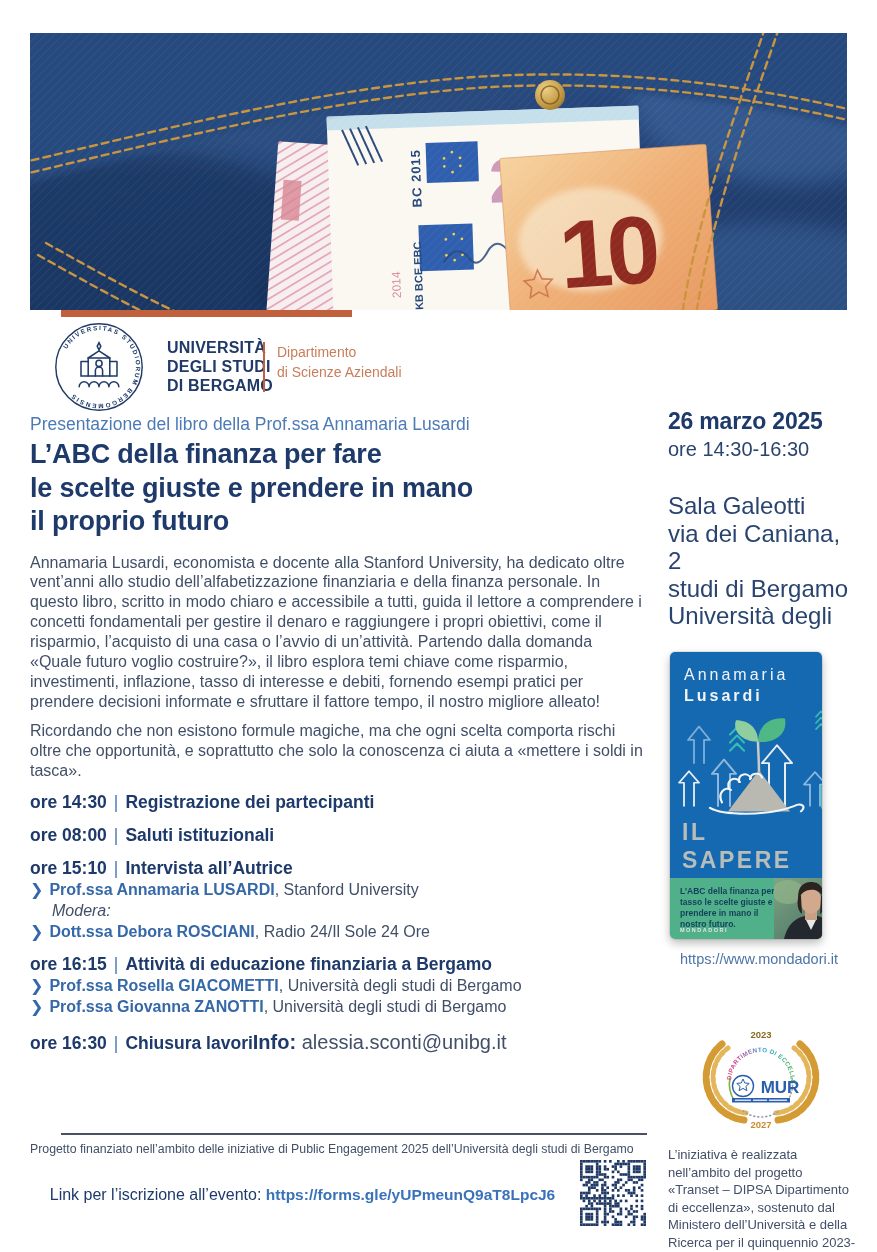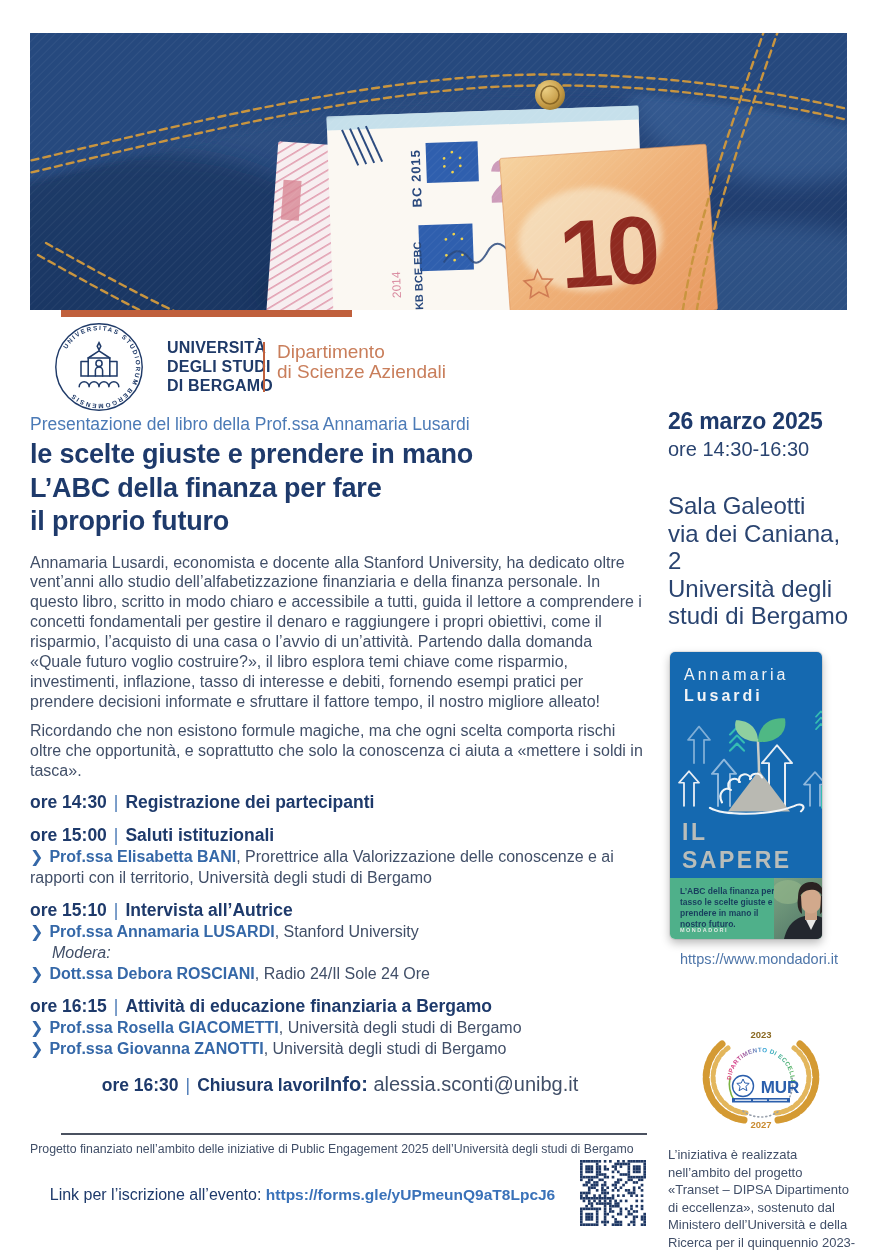--- a/index.html
+++ b/index.html
@@ -8,36 +8,36 @@
 
   
   .hero{position:absolute;left:30px;top:33px;width:817px;height:277px;overflow:hidden;}
   .accent-bar{position:absolute;left:61px;top:310px;width:291px;height:7px;background:#C0603C;}
 
   
   .seal{position:absolute;left:54px;top:322px;width:90px;height:90px;}
   .brand-name{position:absolute;left:167px;top:338px;font-size:16px;line-height:19px;
               font-weight:bold;color:#1F3A68;letter-spacing:.2px;}
   .brand-divider{position:absolute;left:263px;top:342px;width:2px;height:50px;background:#C0603C;}
-  .brand-dept{position:absolute;left:277px;top:342px;font-size:19px;line-height:20px;color:#C97E5B;}
+  .brand-dept{position:absolute;left:277px;top:342px;font-size:14px;line-height:20px;color:#C97E5B;}
 
   
   .main-left{position:absolute;left:30px;top:414px;width:620px;}
   .kicker{font-size:17.5px;color:#4B7AB6;margin:0 0 3px 0;}
   .title{font-size:37px;line-height:44px;font-weight:bold;color:#1E3A6B;letter-spacing:-.4px;margin:0;}
   .subtitle{font-size:27px;line-height:33.5px;font-weight:bold;color:#1E3A6B;letter-spacing:-.2px;margin:2px 0 14px 0;}
   .body-p{font-size:16px;line-height:19.9px;margin:0 4px 9px 0;color:#414F68;}
   .slot{margin-top:12px;}
   .slot-head{font-size:17.5px;font-weight:bold;color:#1E3A6B;}
   .slot-head .pipe{color:#4B7AB6;font-weight:normal;padding:0 7px;}
   .speaker{font-size:16px;line-height:21px;color:#414F68;}
   .speaker .bullet{color:#3568A8;font-weight:bold;margin-right:6px;}
   .speaker b{color:#3568A8;}
   .moderator-label{font-size:16px;line-height:21px;font-style:italic;margin-left:22px;color:#414F68;}
-  .slot-final{display:flex;justify-content:center;align-items:baseline;margin-top:14px;}
+  .slot-final{display:flex;justify-content:flex-start;align-items:baseline;margin-top:14px;}
   .info-line{font-size:20px;color:#414F68;}
   .info-line b{color:#1E3A6B;}
 
   
   .footer-divider{position:absolute;left:61px;top:1133px;width:586px;height:1.5px;background:#4a5160;}
   .funding-note{position:absolute;left:30px;top:1142px;width:620px;font-size:12.3px;color:#414F68;white-space:nowrap;}
   .registration{position:absolute;left:30px;top:1186px;width:545px;text-align:center;font-size:16px;color:#1E3A6B;white-space:nowrap;}
   .registration .reg-url{font-weight:bold;color:#3A72B9;text-decoration:none;font-size:15.5px;}
   .qr{position:absolute;left:580px;top:1160px;width:66px;height:66px;background:#fff;}
 
@@ -200,38 +200,37 @@
   </div>
   <div class="brand-divider"></div>
   <div class="brand-dept">
     <div>Dipartimento</div>
     <div>di Scienze Aziendali</div>
   </div>
 
   <div class="main-left">
     <p class="kicker">Presentazione del libro della Prof.ssa Annamaria Lusardi</p>
     <h2 class="subtitle">
+      <div>L’ABC della finanza per fare</div>
       <div>le scelte giuste e prendere in mano</div>
-      <div>L’ABC della finanza per fare</div>
       <div>il proprio futuro</div>
     </h2>
     <p class="body-p">Annamaria Lusardi, economista e docente alla Stanford University, ha dedicato oltre vent’anni allo studio dell’alfabetizzazione finanziaria e della finanza personale. In questo libro, scritto in modo chiaro e accessibile a tutti, guida il lettore a comprendere i concetti fondamentali per gestire il denaro e raggiungere i propri obiettivi, come il risparmio, l’acquisto di una casa o l’avvio di un’attività. Partendo dalla domanda «Quale futuro voglio costruire?», il libro esplora temi chiave come risparmio, investimenti, inflazione, tasso di interesse e debiti, fornendo esempi pratici per prendere decisioni informate e sfruttare il fattore tempo, il nostro migliore alleato!</p>
     <p class="body-p">Ricordando che non esistono formule magiche, ma che ogni scelta comporta rischi oltre che opportunità, e soprattutto che solo la conoscenza ci aiuta a «mettere i soldi in tasca».</p>
 
     <div class="slot">
       <div class="slot-head">
         <span>ore 14:30</span><span class="pipe">|</span><span>Registrazione dei partecipanti</span>
       </div>
     </div>
 
     <div class="slot">
       <div class="slot-head">
-        <span>ore 15:00</span><span class="pipe">|</span><span>Saluti istituzionali</span>
+        <span>ore 08:00</span><span class="pipe">|</span><span>Saluti istituzionali</span>
       </div>
-      <div class="speaker"><span class="bullet">❯</span><b>Prof.ssa Elisabetta BANI</b><span>, Prorettrice alla Valorizzazione delle conoscenze e ai rapporti con il territorio, Università degli studi di Bergamo</span></div>
     </div>
 
     <div class="slot">
       <div class="slot-head">
         <span>ore 15:10</span><span class="pipe">|</span><span>Intervista all’Autrice</span>
       </div>
       <div class="speaker"><span class="bullet">❯</span><b>Prof.ssa Annamaria LUSARDI</b><span>, Stanford University</span></div>
       <div class="moderator-label">Modera:</div>
       <div class="speaker"><span class="bullet">❯</span><b>Dott.ssa Debora ROSCIANI</b><span>, Radio 24/Il Sole 24 Ore</span></div>
     </div>
@@ -560,22 +559,22 @@
       </g>
     </svg>
 
   <div class="date-block">
     <div class="event-date">26 marzo 2025</div>
     <div class="event-time">ore 14:30-16:30</div>
   </div>
   <div class="venue">
     <div>Sala Galeotti</div>
     <div>via dei Caniana, 2</div>
+    <div>studi di Bergamo</div>
     <div>Università degli</div>
-    <div>studi di Bergamo</div>
   </div>
 
   <div class="cover">
     <div class="cover-blue">
       <div class="cover-author">
         <div>Annamaria</div>
         <b>Lusardi</b>
       </div>
       <svg class="cover-illu" viewBox="0 0 178 132" preserveAspectRatio="none">
         <g fill="none" stroke-linejoin="round" stroke-linecap="round">

